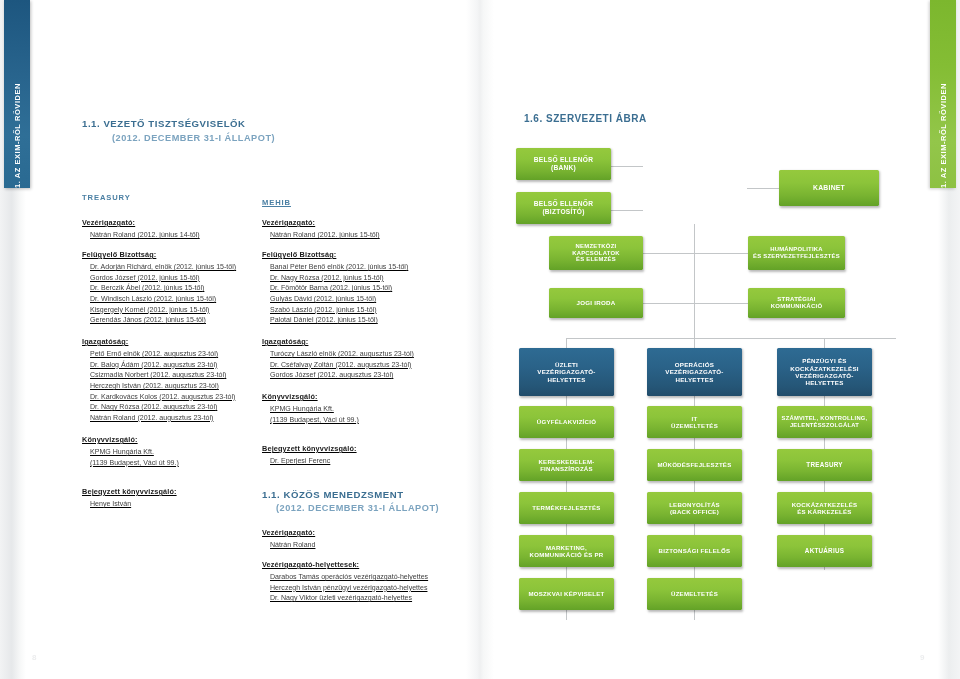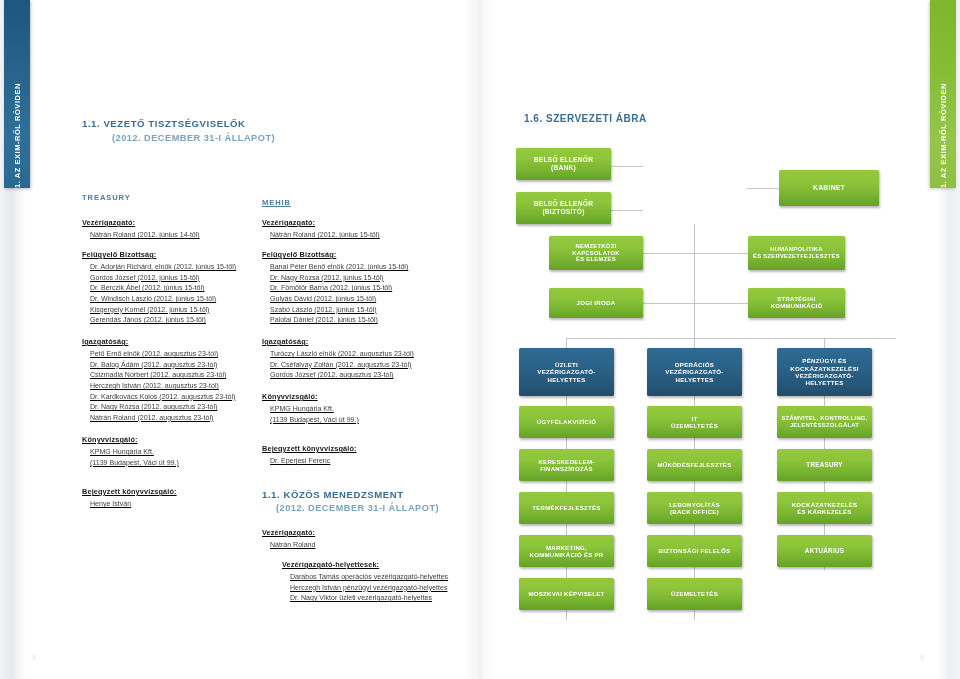--- a/index.html
+++ b/index.html
@@ -227,21 +227,21 @@
     </div>
 
     <div class="h-main" style="left:262px; top:489px;">1.1. KÖZÖS MENEDZSMENT</div>
     <div class="h-sub" style="left:276px; top:503px;">(2012. DECEMBER 31-I ÁLLAPOT)</div>
 
     <div class="block" style="left:262px; top:528px;">
       <div class="lbl">Vezérigazgató:</div>
       <div class="row">Nátrán Roland</div>
     </div>
 
-    <div class="block" style="left:262px; top:560px;margin-left:20px;">
+    <div class="block" style="left:262px; top:560px;">
       <div class="lbl">Vezérigazgató-helyettesek:</div>
       <div class="row">Darabos Tamás operációs vezérigazgató-helyettes</div>
       <div class="row">Herczegh István pénzügyi vezérigazgató-helyettes</div>
       <div class="row">Dr. Nagy Viktor üzleti vezérigazgató-helyettes</div>
     </div>
 
     <div class="pagenum" style="left:32px; top:653px;">8</div>
   </div>
 
   <div class="right-page">

